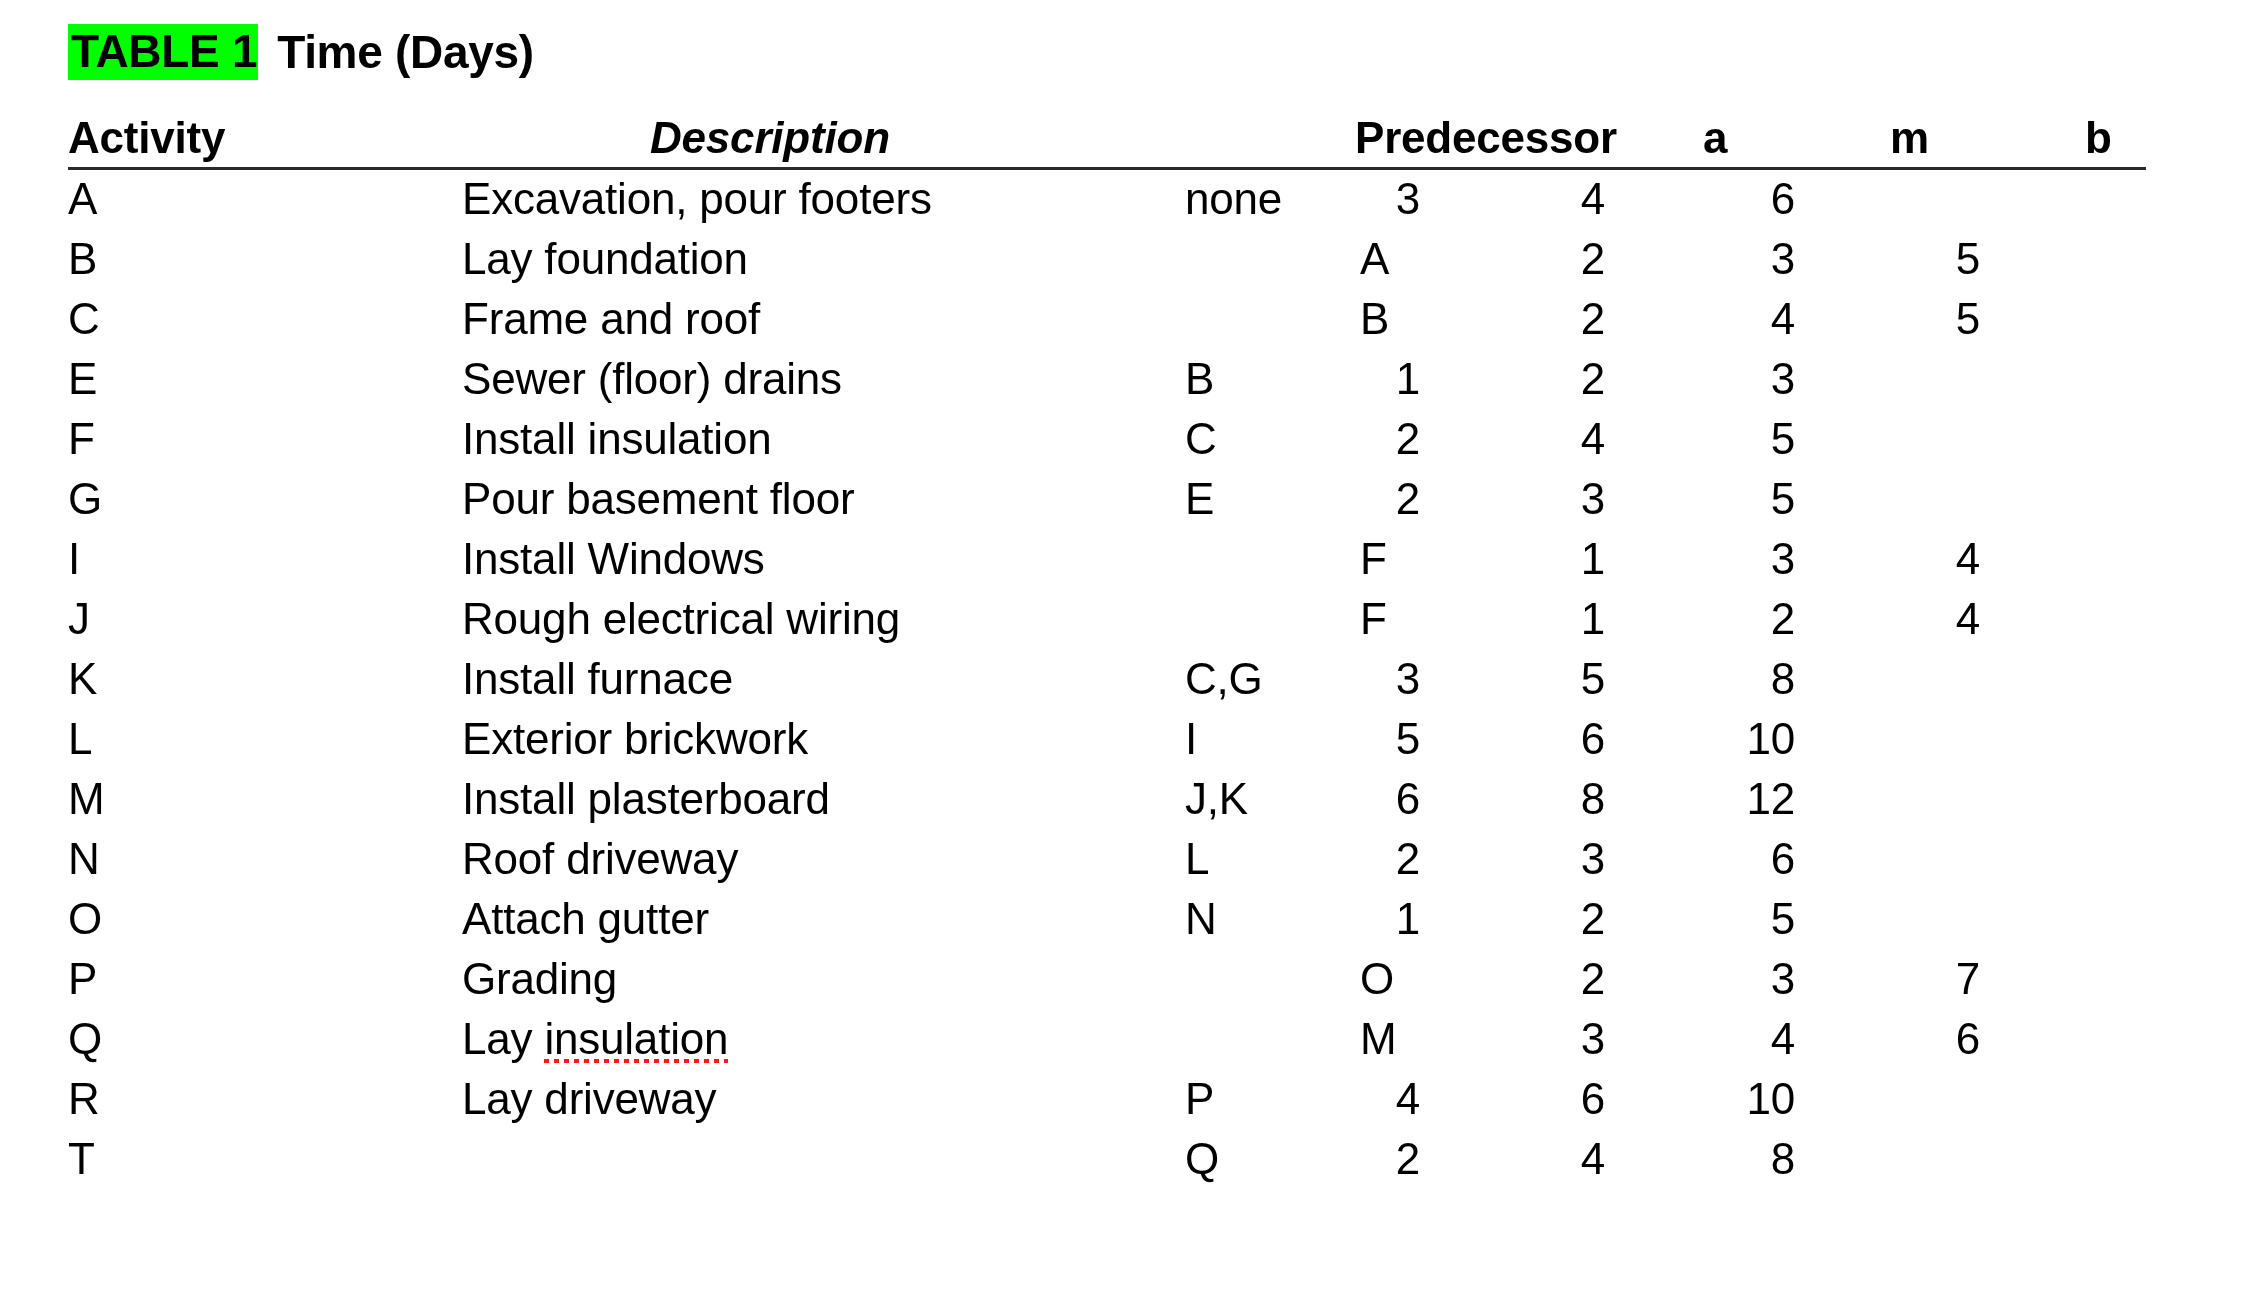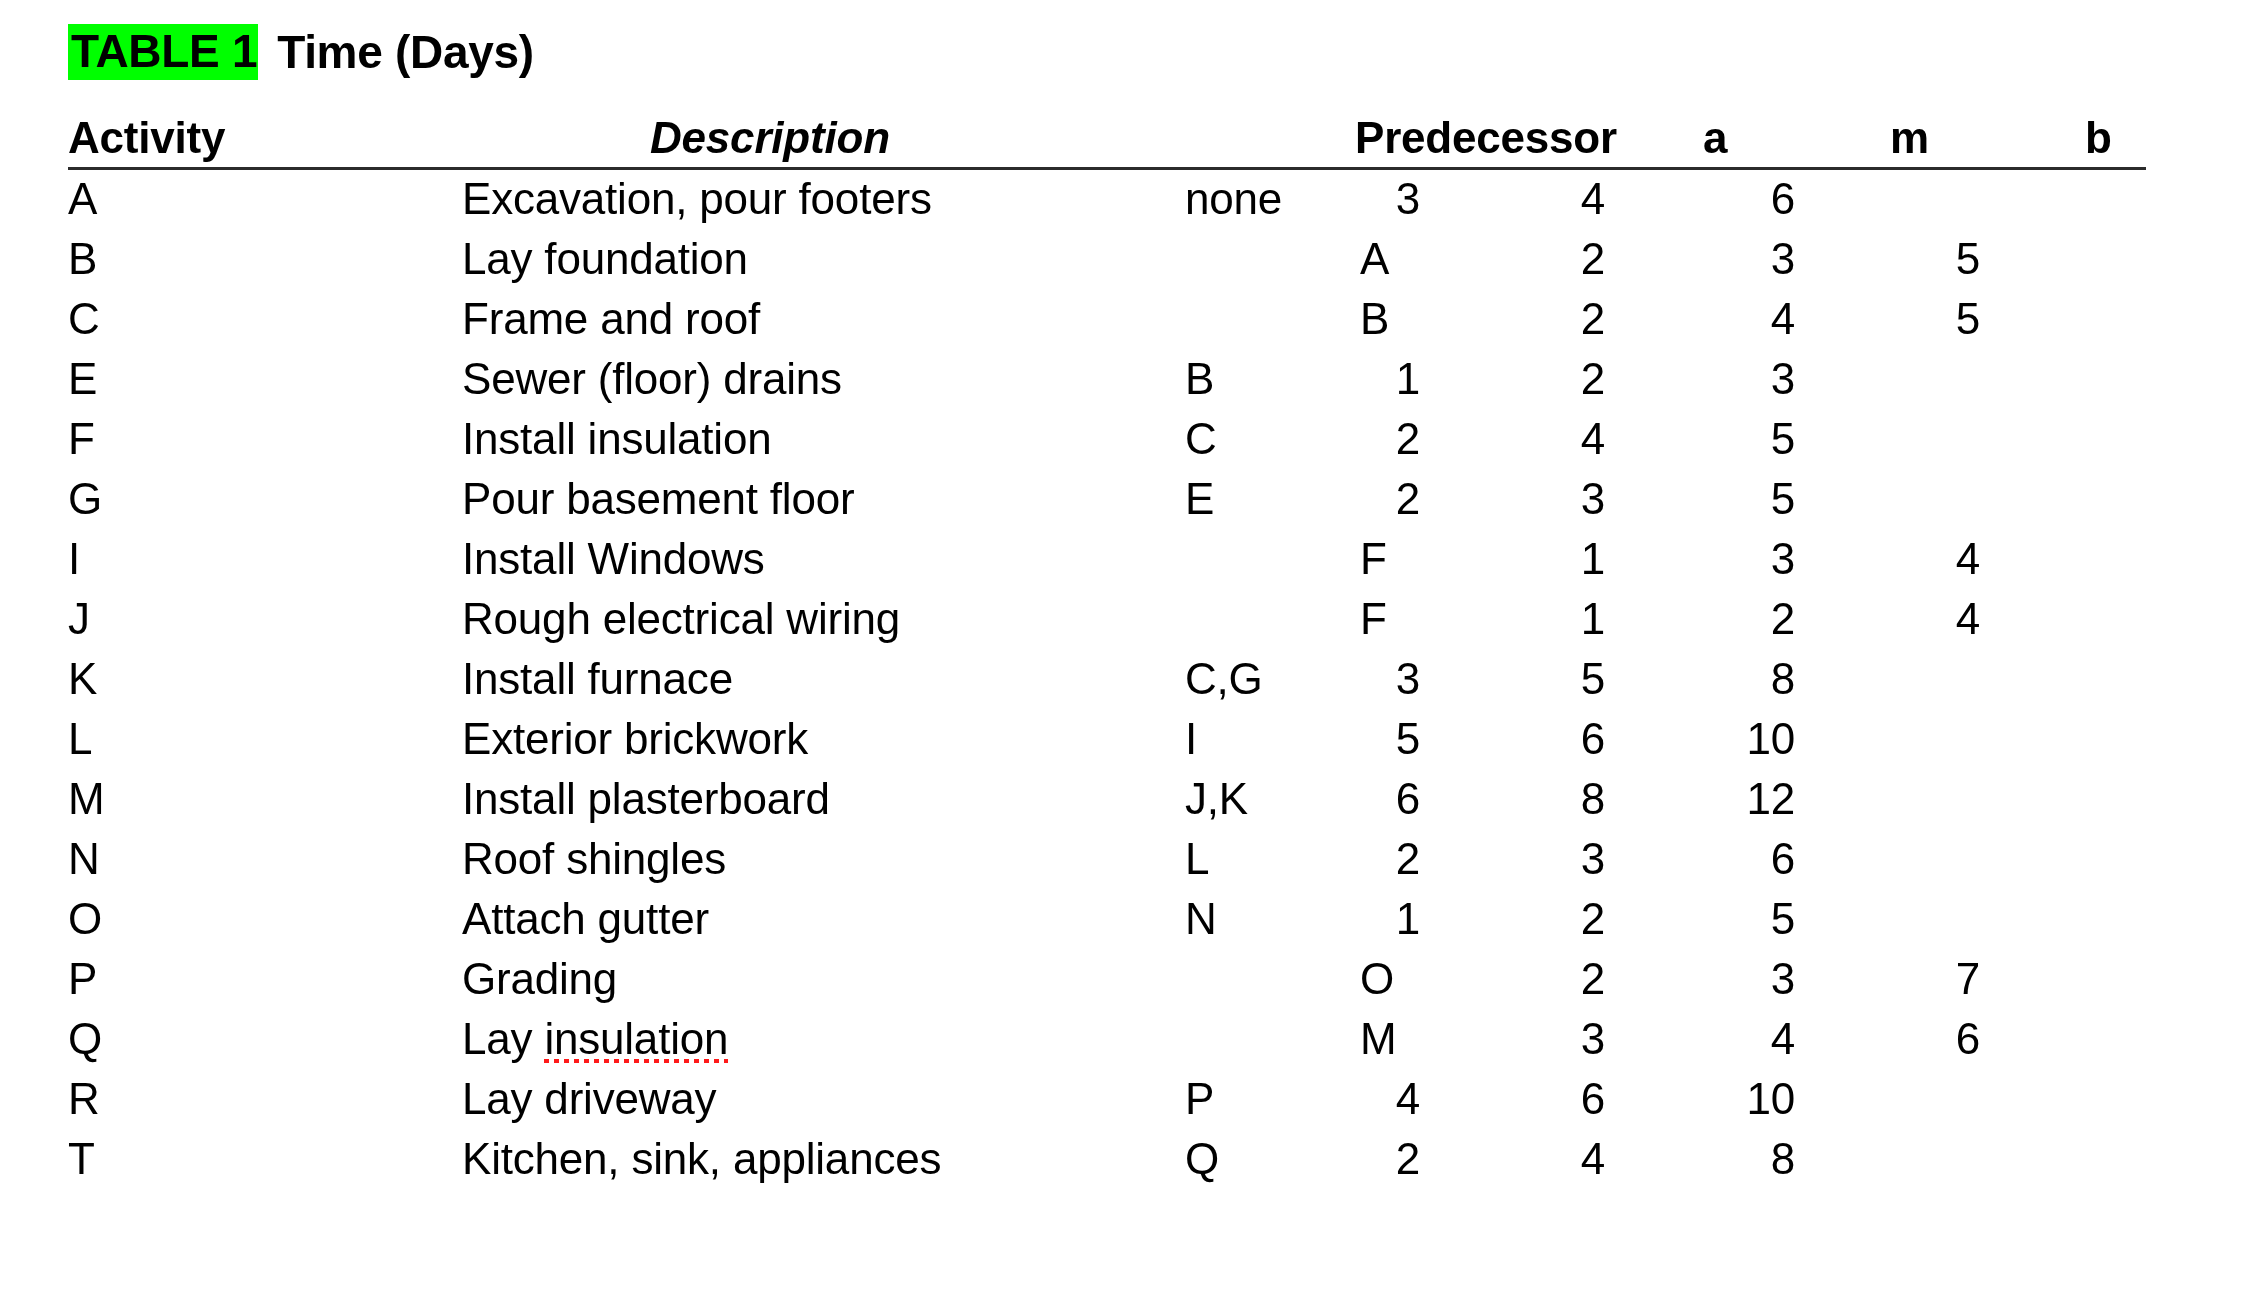--- a/index.html
+++ b/index.html
@@ -231,21 +231,21 @@
         <div class="row">
           <span class="cell col-activity">M</span>
           <span class="cell col-desc">Install plasterboard</span>
           <span class="cell col-pred-left">J,K</span>
           <span class="cell col-pred-right" style="width: 60px; text-align: right;">6</span>
           <span class="cell col-a">8</span>
           <span class="cell col-m">12</span>
         </div>
         <div class="row">
           <span class="cell col-activity">N</span>
-          <span class="cell col-desc">Roof shingles</span>
+          <span class="cell col-desc">Roof driveway</span>
           <span class="cell col-pred-left">L</span>
           <span class="cell col-pred-right" style="width: 60px; text-align: right;">2</span>
           <span class="cell col-a">3</span>
           <span class="cell col-m">6</span>
         </div>
         <div class="row">
           <span class="cell col-activity">O</span>
           <span class="cell col-desc">Attach gutter</span>
           <span class="cell col-pred-left">N</span>
           <span class="cell col-pred-right" style="width: 60px; text-align: right;">1</span>
@@ -271,21 +271,20 @@
         <div class="row">
           <span class="cell col-activity">R</span>
           <span class="cell col-desc">Lay driveway</span>
           <span class="cell col-pred-left">P</span>
           <span class="cell col-pred-right" style="width: 60px; text-align: right;">4</span>
           <span class="cell col-a">6</span>
           <span class="cell col-m">10</span>
         </div>
         <div class="row">
           <span class="cell col-activity">T</span>
-          <span class="cell col-desc">Kitchen, sink, appliances</span>
           <span class="cell col-pred-left">Q</span>
           <span class="cell col-pred-right" style="width: 60px; text-align: right;">2</span>
           <span class="cell col-a">4</span>
           <span class="cell col-m">8</span>
         </div>
       </div>
 
   </div>
 </div>
 

